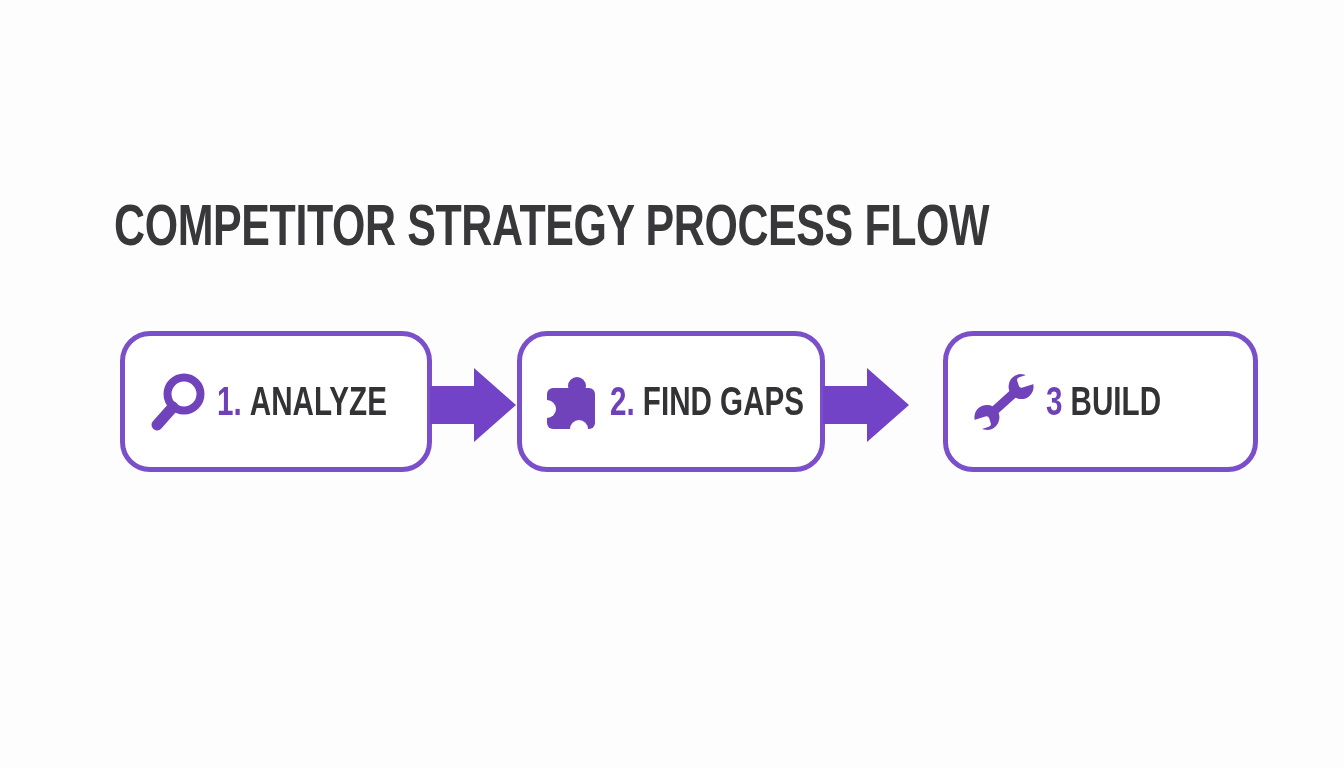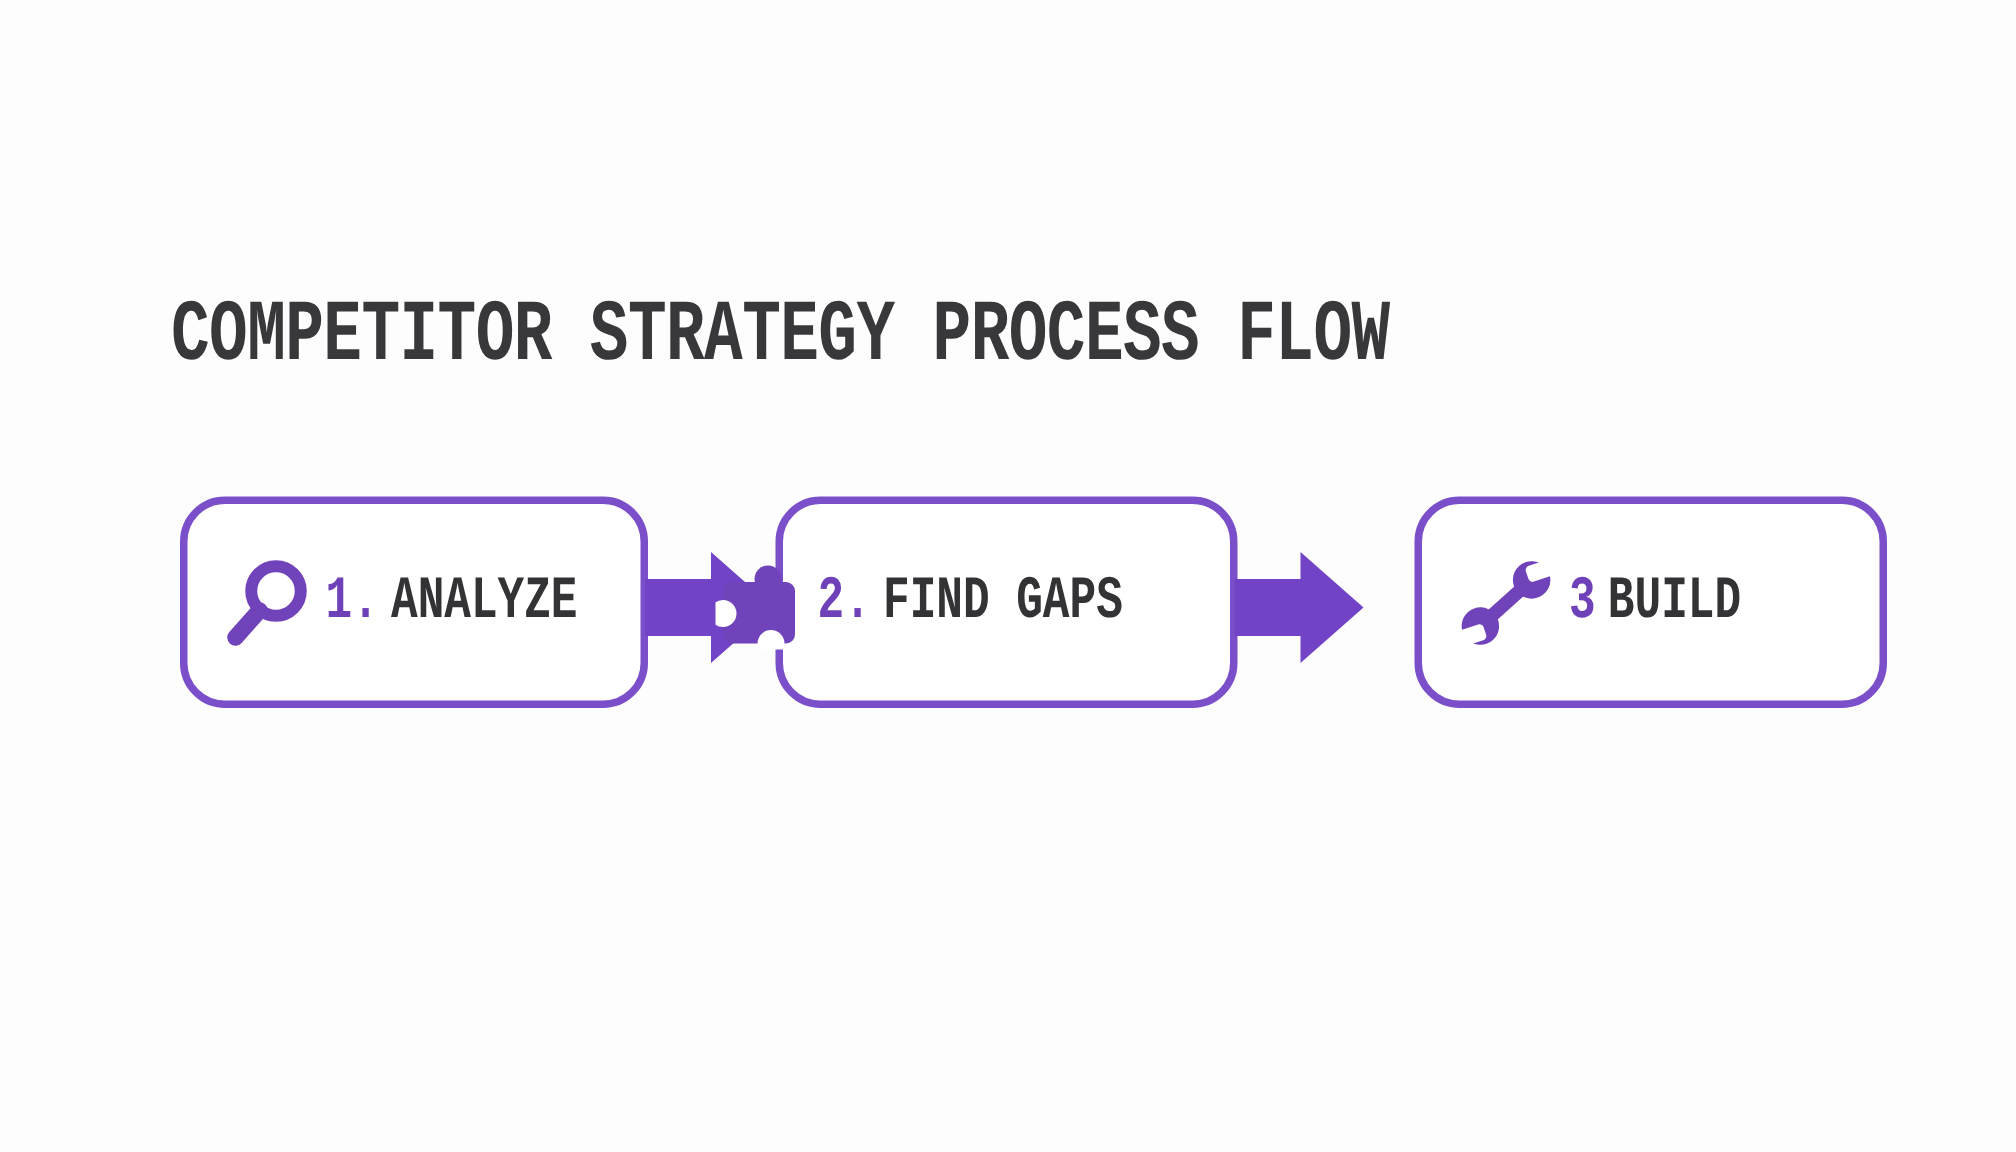--- a/index.html
+++ b/index.html
@@ -13,21 +13,21 @@
     --label-text: #333336;
   }
   * { margin: 0; padding: 0; box-sizing: border-box; }
   html, body { background: var(--background); }
   .canvas {
     position: relative;
     width: 1344px;
     height: 768px;
     background: var(--background);
     overflow: hidden;
-    font-family: Liberation Mono, monospace;
+    font-family: Liberation Sans, sans-serif;
   }
   .title {
     position: absolute;
     left: 114px;
     top: 196px;
     font-size: 58px;
     font-weight: 700;
     line-height: 1;
     letter-spacing: -0.5px;
     color: var(--title-text);
@@ -40,21 +40,21 @@
     top: 331px;
     height: 141px;
     background: var(--box-fill);
     border: 5px solid var(--border-purple);
     border-radius: 30px;
     display: flex;
     align-items: center;
     padding-left: 20px;
   }
   .box-1 { left: 120px;  width: 312px; }
-  .box-2 { left: 517px;  width: 308px; justify-content: flex-end; }
+  .box-2 { left: 517px;  width: 308px; }
   .box-3 { left: 912px;  width: 315px; margin-left: 31px; }
   .icon-wrap {
     display: inline-flex;
     align-items: center;
     justify-content: center;
     flex: 0 0 auto;
     margin-right: 6px;
   }
   .step-text {
     display: inline-block;

